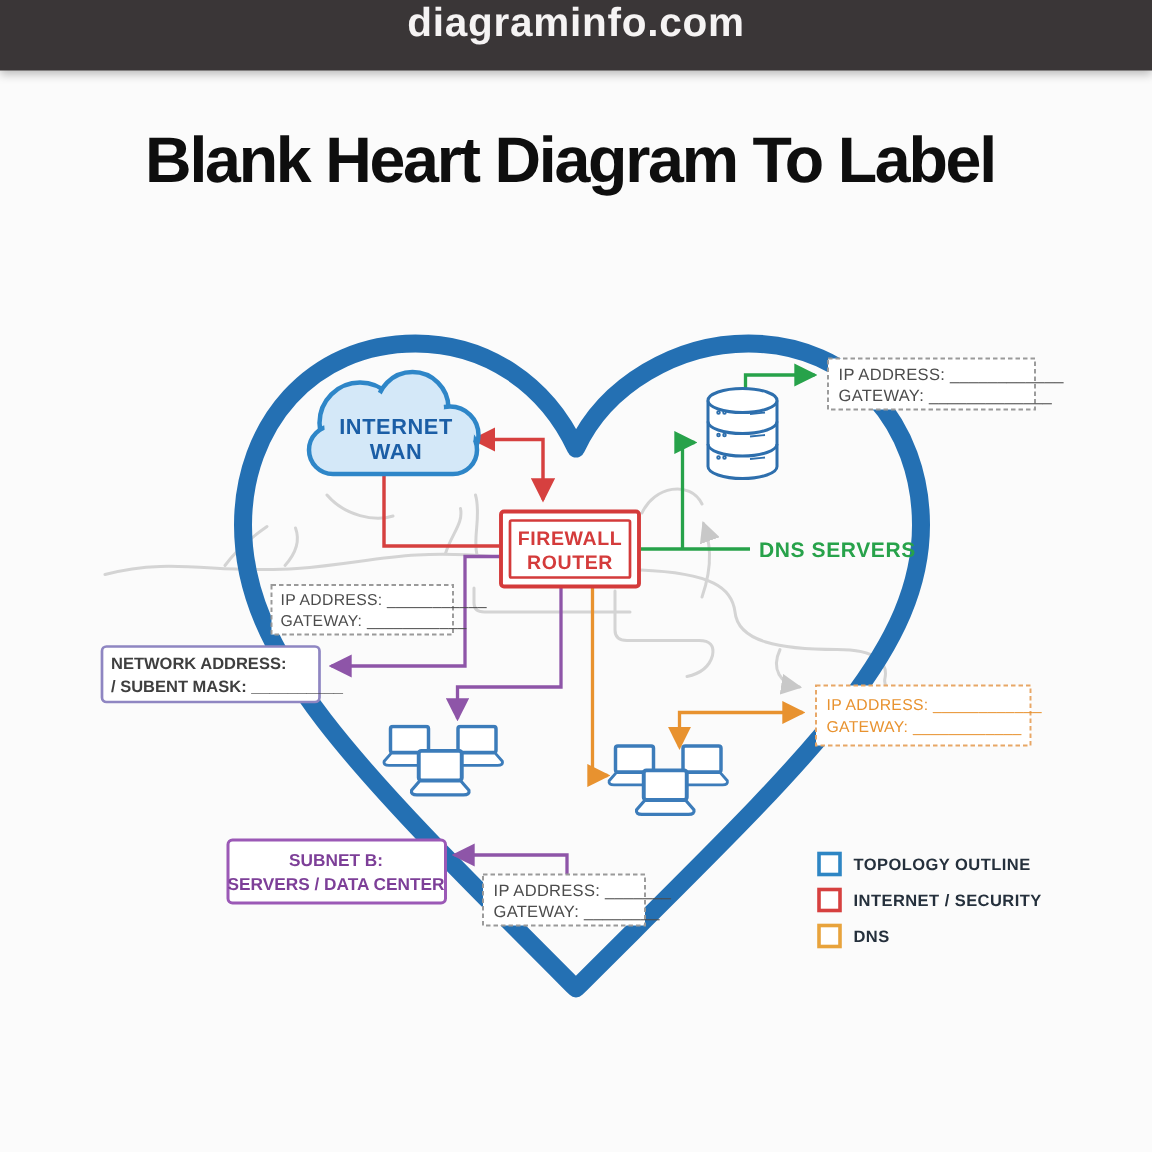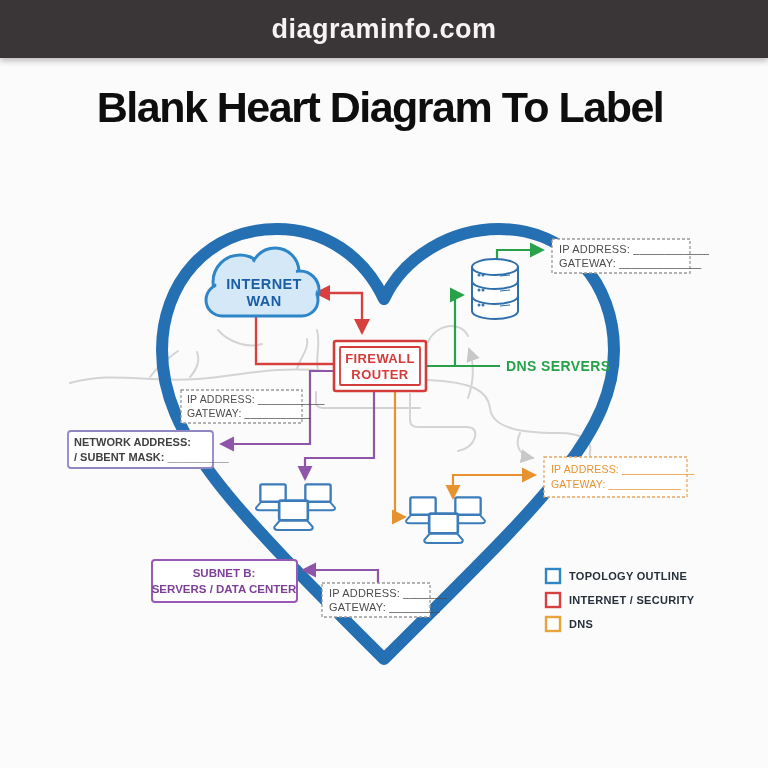--- a/index.html
+++ b/index.html
@@ -1,22 +1,22 @@
 <!DOCTYPE html>
 <html><head>
 <meta charset="utf-8">
 <style>
   html,body{margin:0;padding:0;}
   body{
     width:768px;height:768px;position:relative;overflow:hidden;
     background:#fbfbfb;font-family:"Liberation Sans",sans-serif;
   }
   .site-header{
-    position:absolute;top:0;left:0;width:768px;height:58px;
-    background:#3a3637;color:#f5f3f3;display:flex;align-items:center;justify-content:center;
+    position:absolute;top:0;left:0;width:768px;height:47px;
+    background:#3a3637;color:#f5f3f3;display:flex;justify-content:center;
     font-size:27px;font-weight:600;letter-spacing:.5px;z-index:2;
     box-shadow:0 3px 6px rgba(0,0,0,.25);
   }
   .page-title{
     position:absolute;top:83px;left:0;width:760px;margin:0;text-align:center;
     font-size:43px;font-weight:800;letter-spacing:-1.5px;color:#0e0e0e;z-index:2;
   }
   svg.diagram{position:absolute;top:0;left:0;z-index:1;}
   text{font-family:"Liberation Sans",sans-serif;}
   .blank-label{font-size:11px;fill:#4c4c4c;letter-spacing:.2px;}

